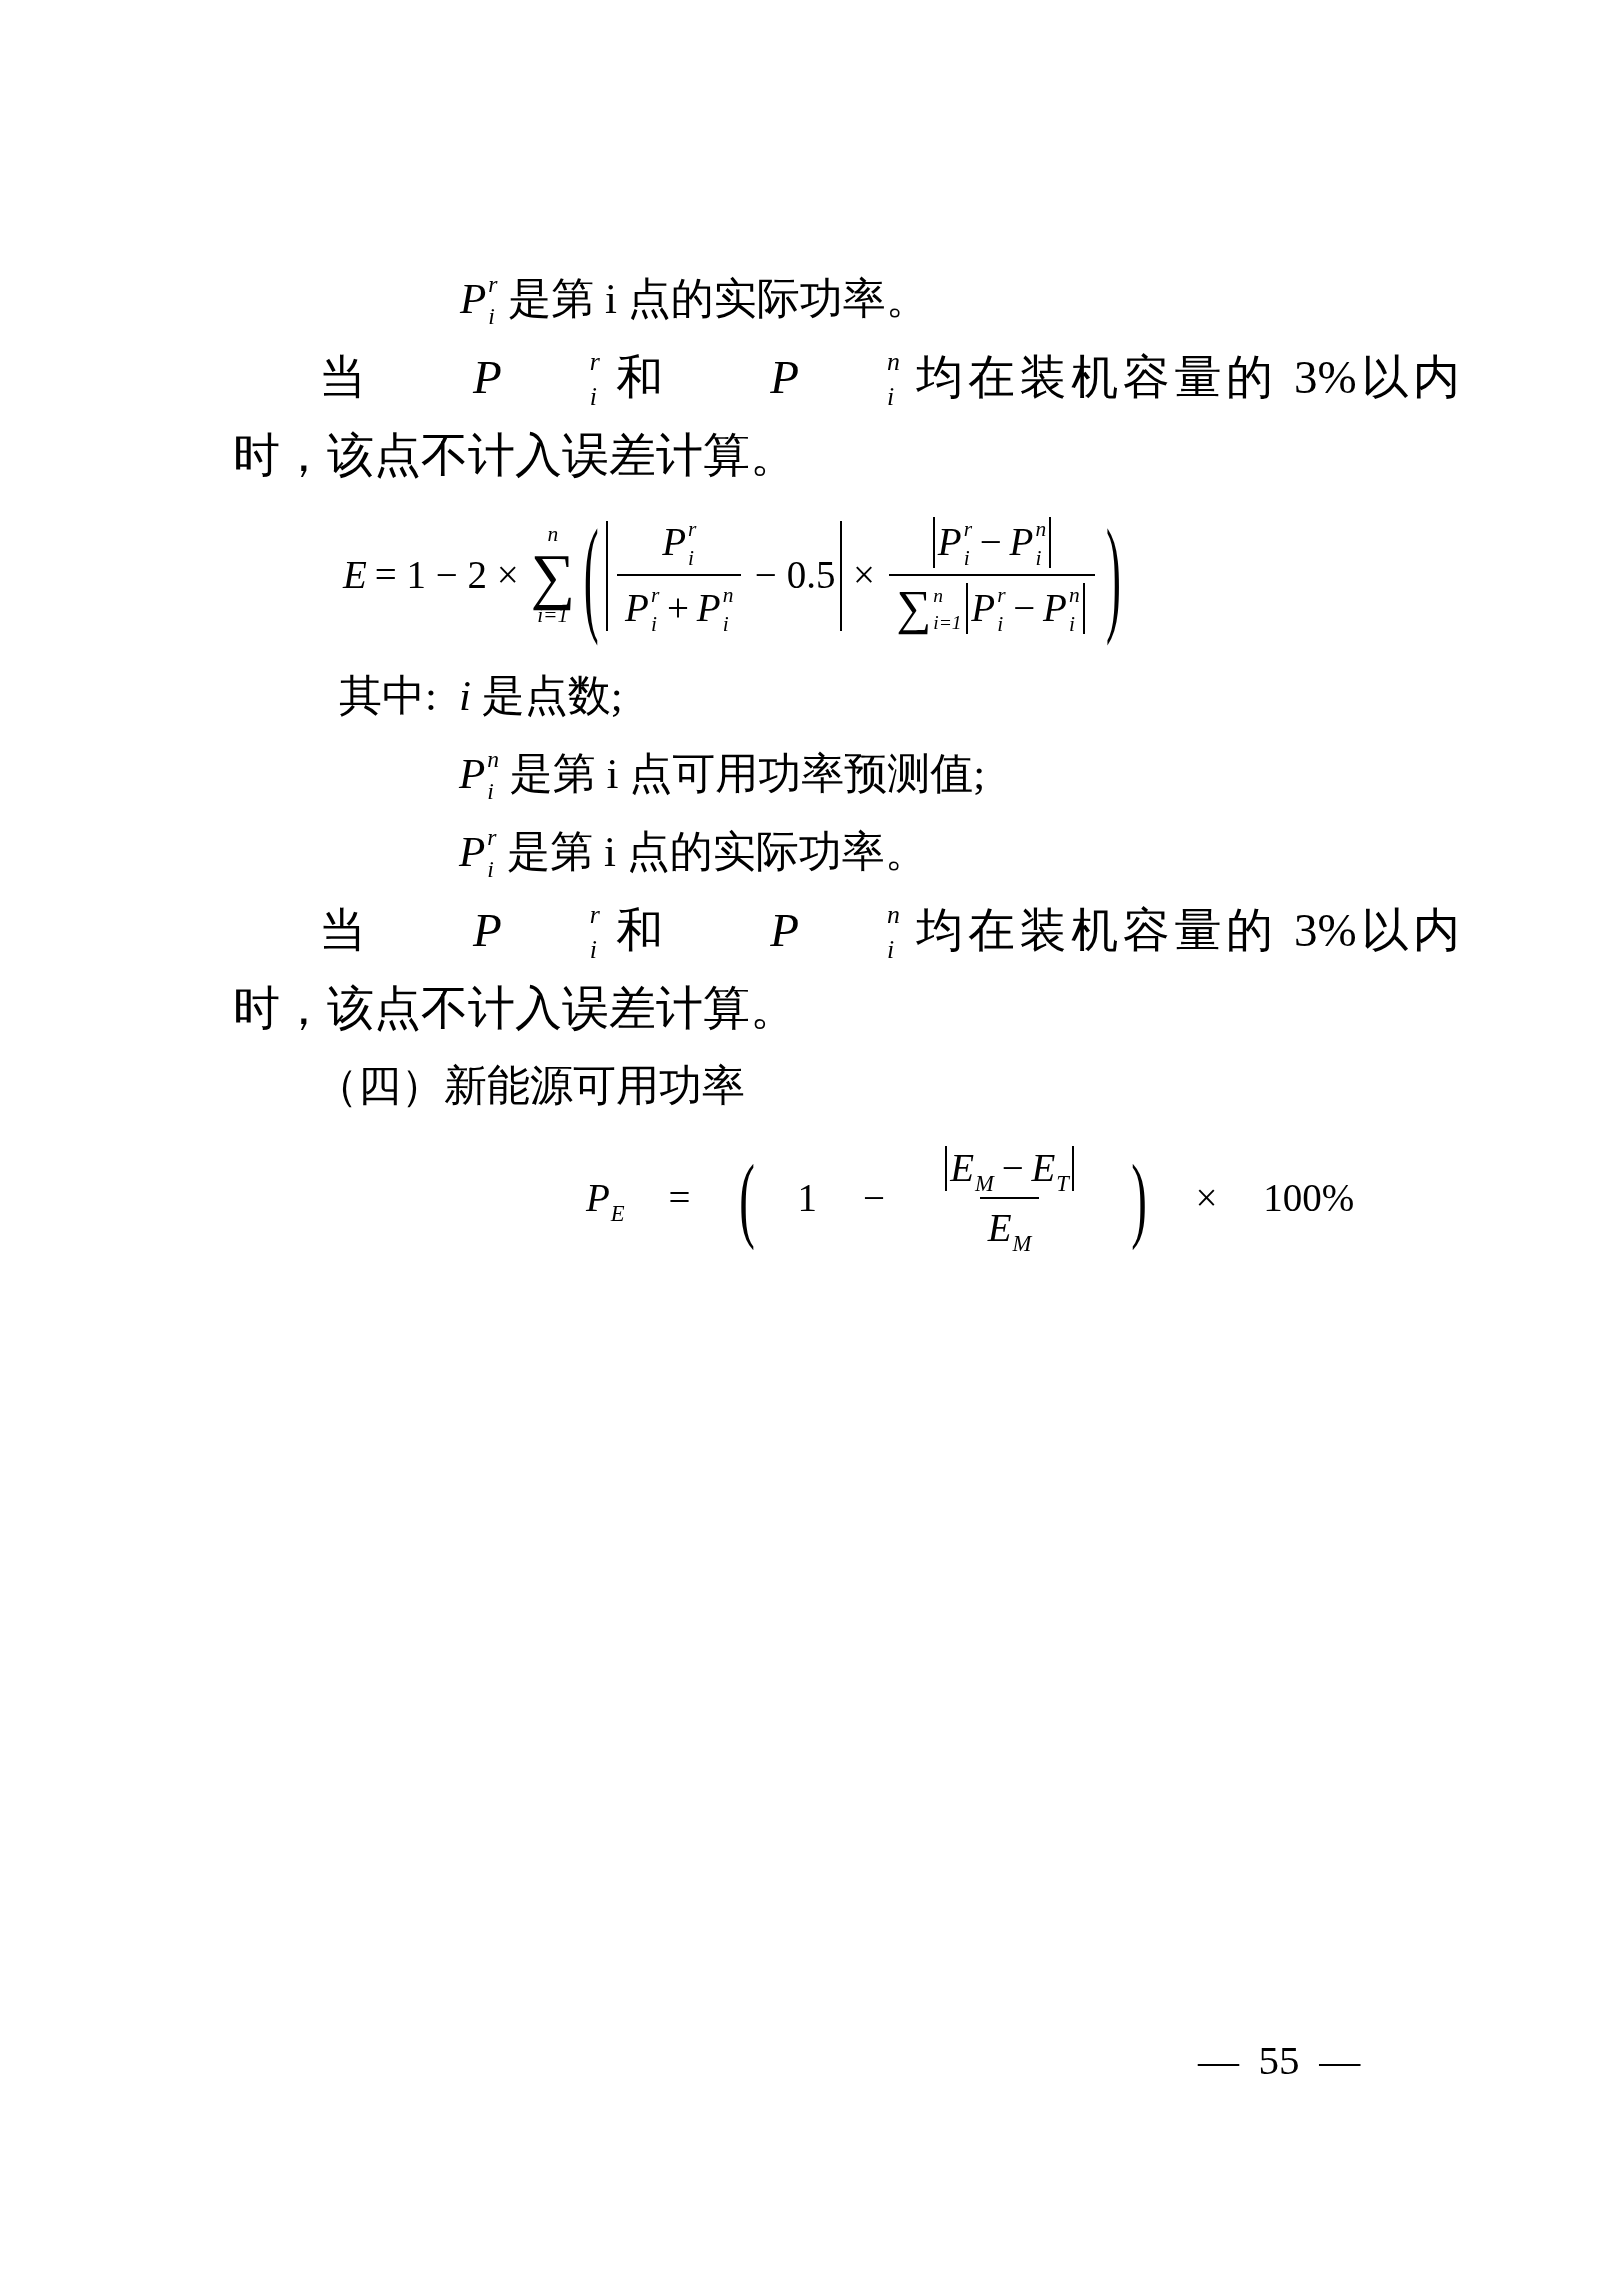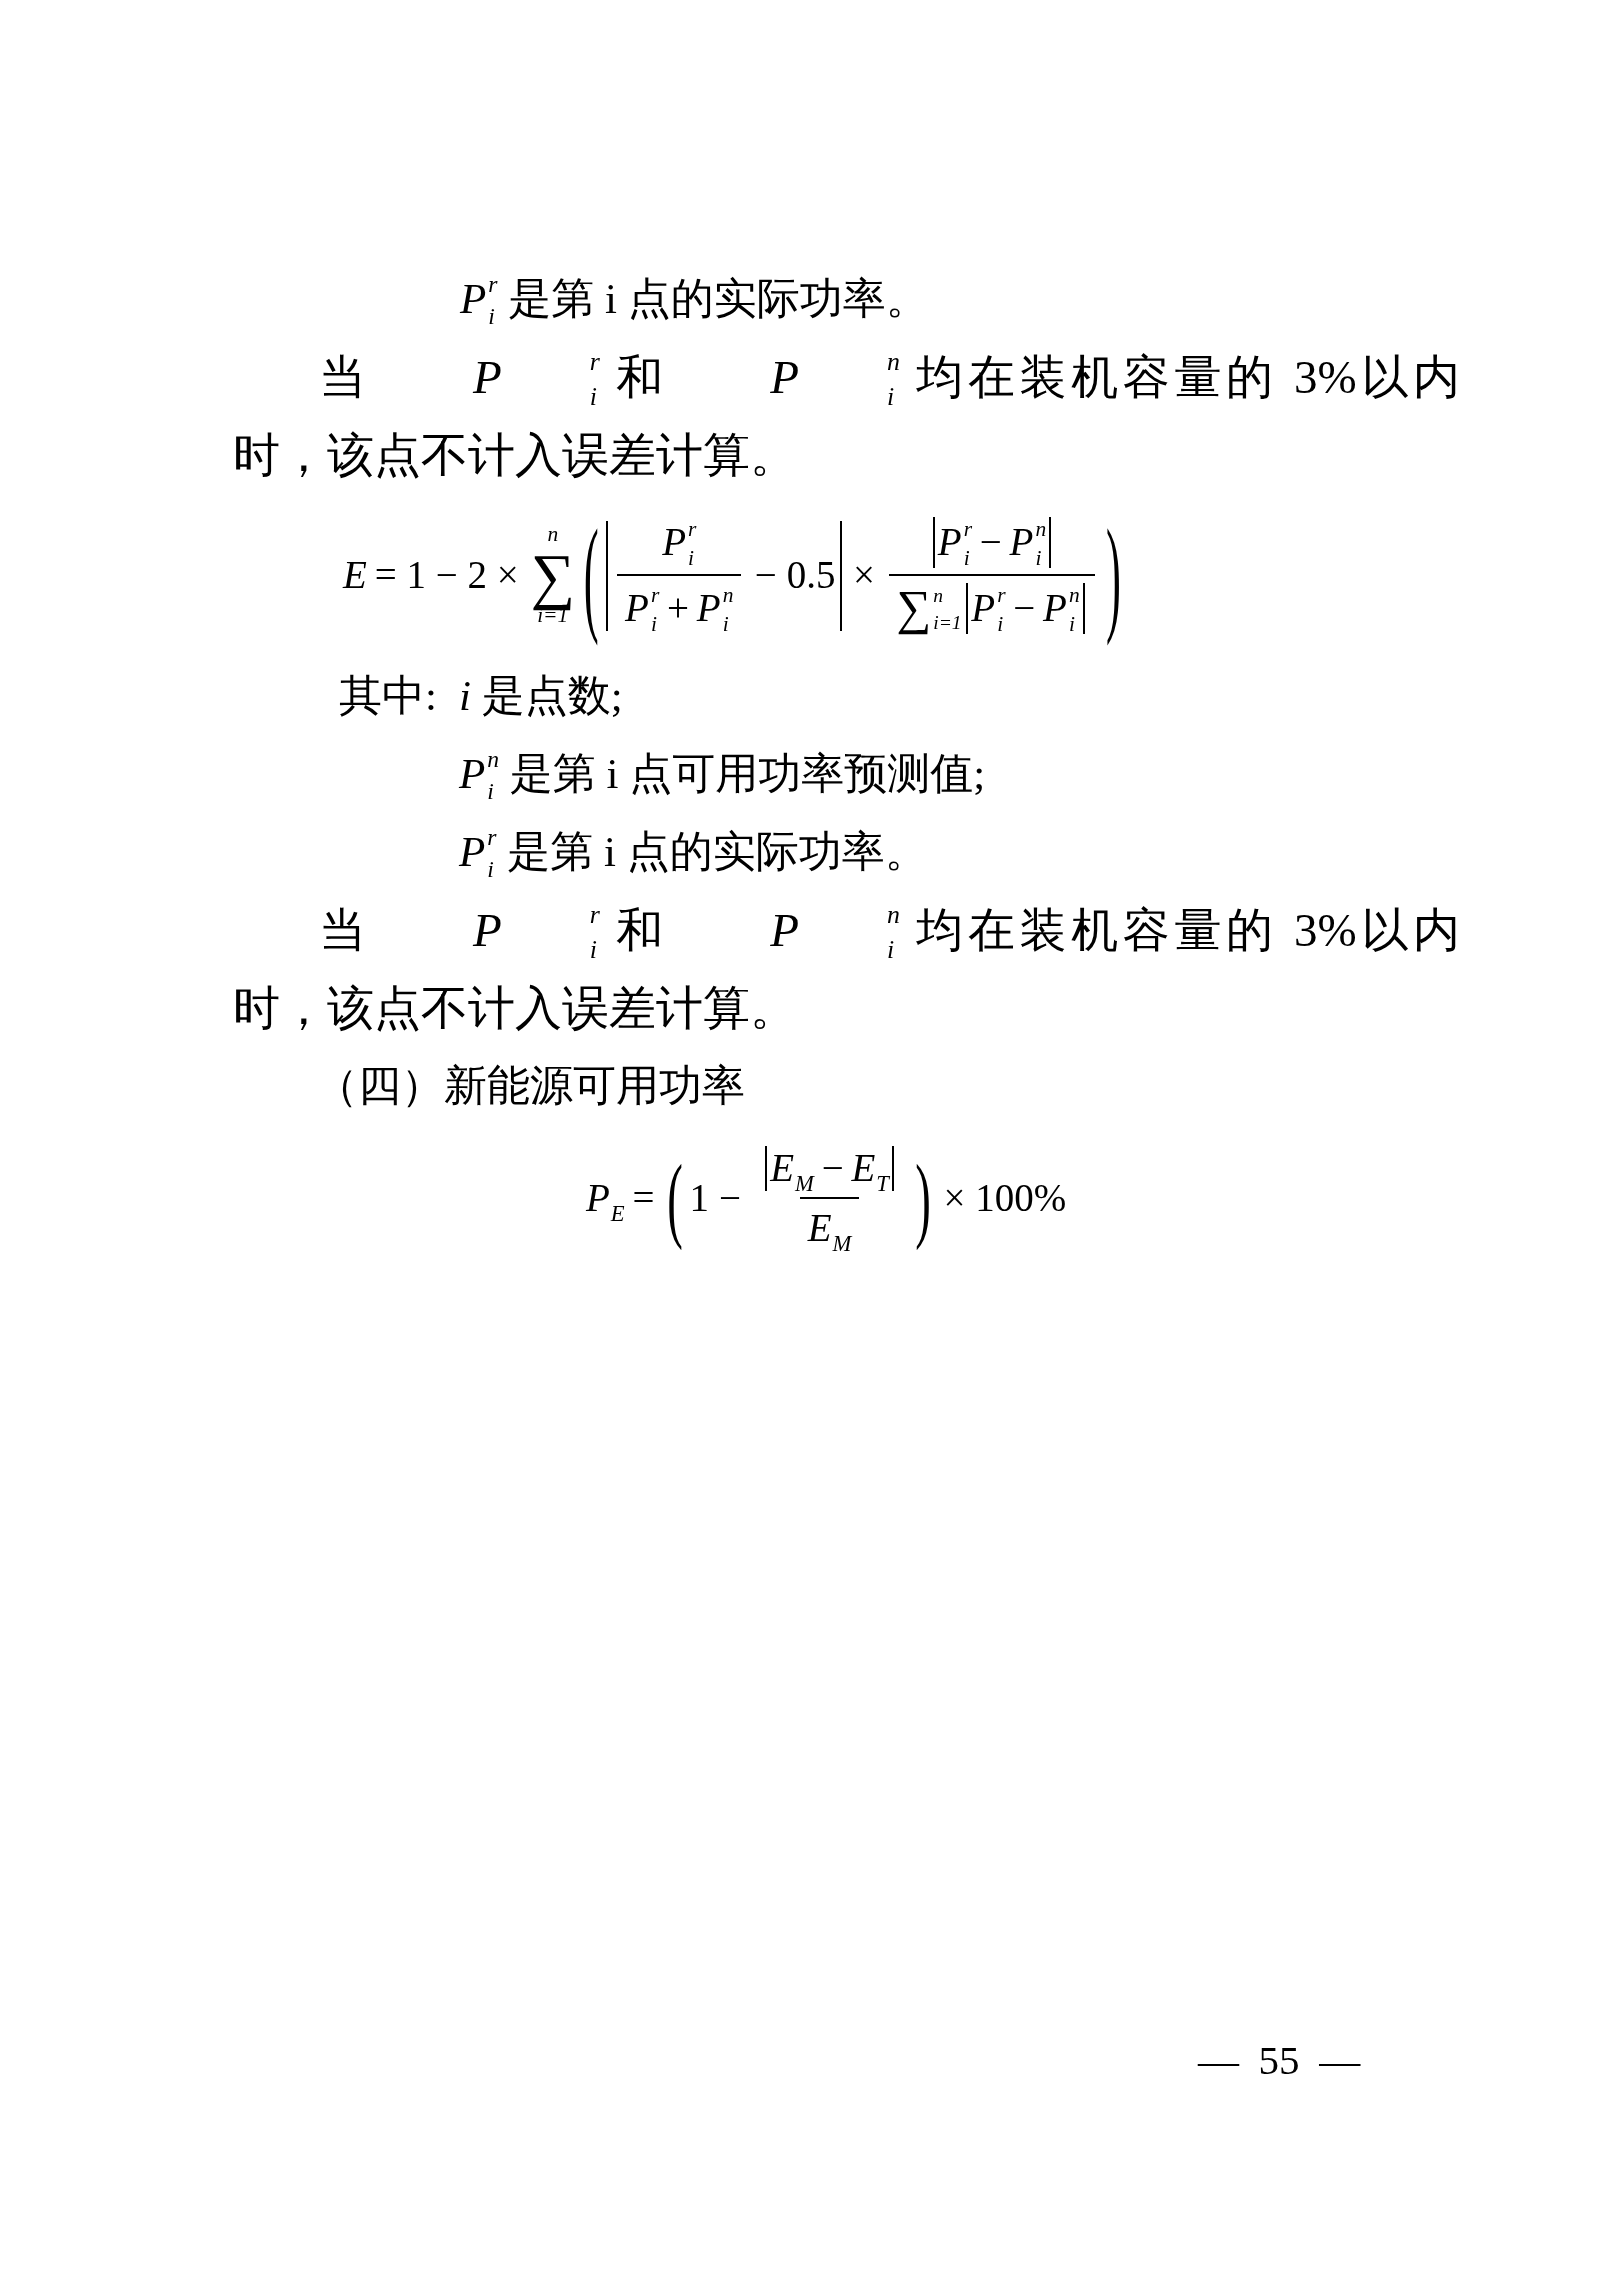--- a/index.html
+++ b/index.html
@@ -31,21 +31,21 @@
     display:inline-flex;flex-direction:column;justify-content:space-between;
     margin-left:2px;font-size:0.55em;line-height:1;height:2.35em;
     transform:translateY(0.08em);
   }
 
   .sterm{display:inline-block;white-space:nowrap;}
   .sterm .msub{display:inline-block;font-size:0.58em;transform:translateY(0.45em);margin-left:1px;}
 
   .formula{display:flex;align-items:center;font-size:39px;line-height:1.15;}
   .formula-e{height:163px;margin-left:110px;}
-  .formula-pe{height:147px;margin-left:353px;}
+  .formula-pe{height:147px;margin-left:353px;gap:36px;}
 
   .bigsum{display:inline-flex;flex-direction:column;align-items:center;line-height:1;margin:0 3.9px;}
   .bigsum .stop,.bigsum .sbot{font-size:0.55em;}
   .bigsum .ssym{font-size:1.6em;line-height:0.95;}
 
   .insum{display:inline-flex;align-items:center;margin-right:2px;}
   .insum .ssym{font-size:1.25em;line-height:1;}
   .insum .iscripts{
     display:inline-flex;flex-direction:column;justify-content:space-between;
     height:2.4em;font-size:0.5em;line-height:1;margin-left:2px;transform:translateY(0.05em);

